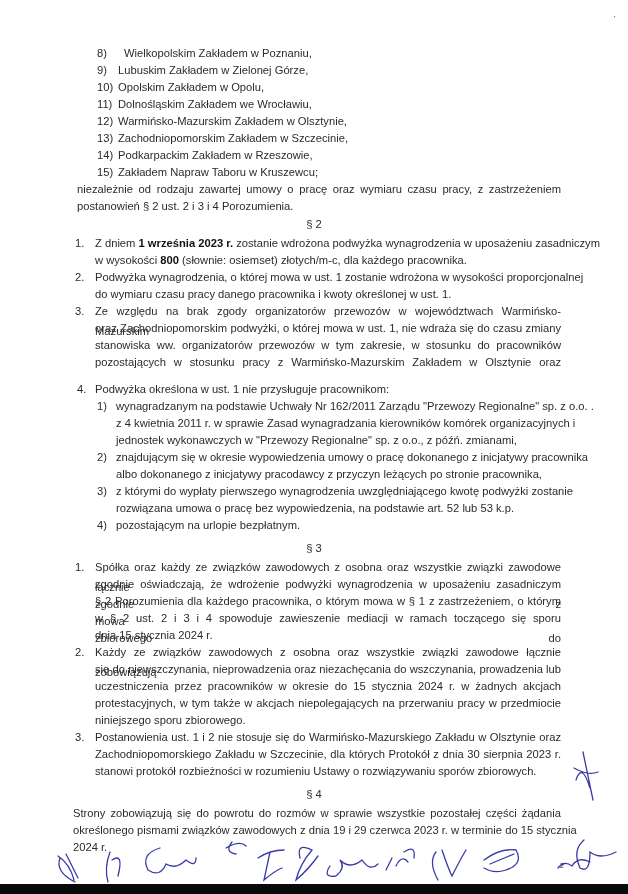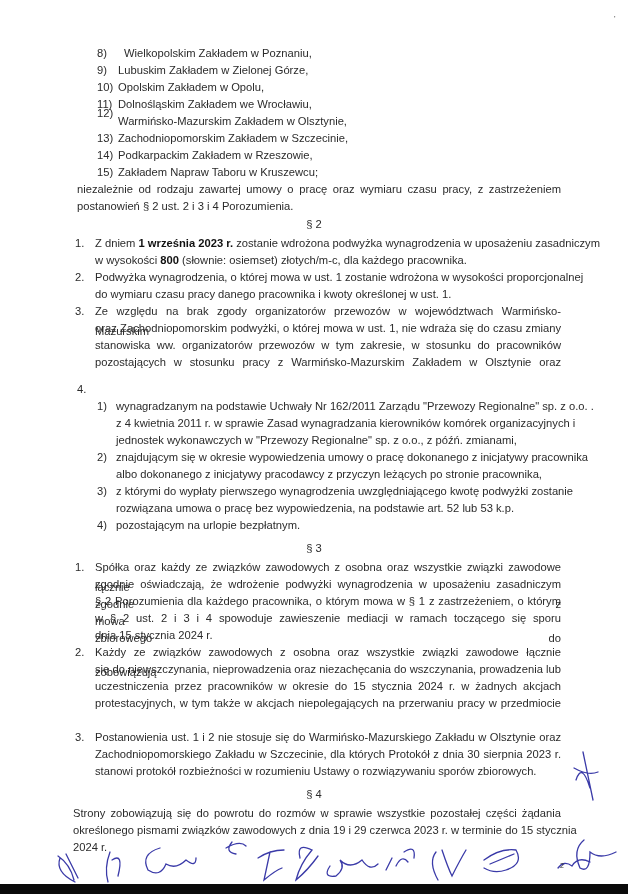--- a/index.html
+++ b/index.html
@@ -24,21 +24,21 @@
 
   <div>
     <span class="num" style="left:97px;top:44px">8)</span>
     <span class="txt" style="left:124px;top:44px">Wielkopolskim Zakładem w Poznaniu,</span>
     <span class="num" style="left:97px;top:61px">9)</span>
     <span class="txt" style="left:118px;top:61px">Lubuskim Zakładem w Zielonej Górze,</span>
     <span class="num" style="left:97px;top:78px">10)</span>
     <span class="txt" style="left:118px;top:78px">Opolskim Zakładem w Opolu,</span>
     <span class="num" style="left:97px;top:95px">11)</span>
     <span class="txt" style="left:118px;top:95px">Dolnośląskim Zakładem we Wrocławiu,</span>
-    <span class="num" style="left:97px;top:104px">12)</span>
+    <span class="num" style="left:97px;top:112px">12)</span>
     <span class="txt" style="left:118px;top:112px">Warmińsko-Mazurskim Zakładem w Olsztynie,</span>
     <span class="num" style="left:97px;top:129px">13)</span>
     <span class="txt" style="left:118px;top:129px">Zachodniopomorskim Zakładem w Szczecinie,</span>
     <span class="num" style="left:97px;top:146px">14)</span>
     <span class="txt" style="left:118px;top:146px">Podkarpackim Zakładem w Rzeszowie,</span>
     <span class="num" style="left:97px;top:163px">15)</span>
     <span class="txt" style="left:118px;top:163px">Zakładem Napraw Taboru w Kruszewcu;</span>
   </div>
 
   <div class="txt just" style="left:77px;top:180px;width:484px">niezależnie od rodzaju zawartej umowy o pracę oraz wymiaru czasu pracy, z zastrzeżeniem</div>
@@ -54,20 +54,21 @@
   <div class="txt" style="left:95px;top:268px">Podwyżka wynagrodzenia, o której mowa w ust. 1 zostanie wdrożona w wysokości proporcjonalnej</div>
   <div class="txt" style="left:95px;top:285px">do wymiaru czasu pracy danego pracownika i kwoty określonej w ust. 1.</div>
 
   <span class="num" style="left:75px;top:302px">3.</span>
   <div class="txt just" style="left:95px;top:302px;width:466px">Ze względu na brak zgody organizatorów przewozów w województwach Warmińsko-Mazurskim</div>
   <div class="txt just" style="left:95px;top:319px;width:466px">oraz Zachodniopomorskim podwyżki, o której mowa w ust. 1, nie wdraża się do czasu zmiany</div>
   <div class="txt just" style="left:95px;top:336px;width:466px">stanowiska ww. organizatorów przewozów w tym zakresie, w stosunku do pracowników</div>
   <div class="txt just" style="left:95px;top:353px;width:466px">pozostających w stosunku pracy z Warmińsko-Mazurskim Zakładem w Olsztynie oraz</div>
 
   <span class="num" style="left:77px;top:380px">4.</span>
+  <div class="txt" style="left:95px;top:380px">Podwyżka określona w ust. 1 nie przysługuje pracownikom:</div>
 
   <span class="num" style="left:97px;top:397px">1)</span>
   <div class="txt" style="left:116px;top:397px">wynagradzanym na podstawie Uchwały Nr 162/2011 Zarządu "Przewozy Regionalne"  sp. z o.o. .</div>
   <div class="txt" style="left:116px;top:414px">z 4 kwietnia 2011 r. w sprawie Zasad wynagradzania kierowników komórek organizacyjnych i</div>
   <div class="txt" style="left:116px;top:431px">jednostek wykonawczych w "Przewozy Regionalne" sp. z o.o., z późń. zmianami,</div>
 
   <span class="num" style="left:97px;top:448px">2)</span>
   <div class="txt" style="left:116px;top:448px">znajdującym się w okresie wypowiedzenia umowy o pracę dokonanego z inicjatywy pracownika</div>
   <div class="txt" style="left:116px;top:465px">albo dokonanego z inicjatywy pracodawcy z przyczyn leżących po stronie pracownika,</div>
 
@@ -85,20 +86,21 @@
   <div class="txt just" style="left:95px;top:575px;width:466px">zgodnie oświadczają, że wdrożenie podwyżki wynagrodzenia w uposażeniu zasadniczym zgodnie z</div>
   <div class="txt just" style="left:95px;top:592px;width:466px">§ 2 Porozumienia dla każdego pracownika, o którym mowa  w § 1 z zastrzeżeniem, o którym mowa</div>
   <div class="txt just" style="left:95px;top:609px;width:466px">w § 2 ust. 2 i 3 i 4 spowoduje zawieszenie mediacji w ramach toczącego się sporu zbiorowego do</div>
   <div class="txt" style="left:95px;top:626px">dnia 15 stycznia 2024 r.</div>
 
   <span class="num" style="left:75px;top:643px">2.</span>
   <div class="txt just" style="left:95px;top:643px;width:466px">Każdy ze związków zawodowych z osobna oraz wszystkie związki zawodowe łącznie zobowiązują</div>
   <div class="txt just" style="left:95px;top:660px;width:466px">się do niewszczynania, nieprowadzenia oraz niezachęcania do wszczynania, prowadzenia lub</div>
   <div class="txt just" style="left:95px;top:677px;width:466px">uczestniczenia przez pracowników w okresie do 15 stycznia 2024 r. w żadnych akcjach</div>
   <div class="txt just" style="left:95px;top:694px;width:466px">protestacyjnych, w tym także w akcjach niepolegających na przerwaniu pracy w przedmiocie</div>
+  <div class="txt" style="left:95px;top:711px">niniejszego sporu zbiorowego.</div>
 
   <span class="num" style="left:75px;top:728px">3.</span>
   <div class="txt just" style="left:95px;top:728px;width:466px">Postanowienia ust. 1 i 2 nie stosuje się do Warmińsko-Mazurskiego Zakładu w Olsztynie oraz</div>
   <div class="txt just" style="left:95px;top:745px;width:466px">Zachodniopomorskiego Zakładu w Szczecinie, dla których Protokół z dnia 30 sierpnia 2023 r.</div>
   <div class="txt" style="left:95px;top:762px">stanowi protokół rozbieżności w rozumieniu Ustawy o rozwiązywaniu sporów zbiorowych.</div>
 
   <div class="center" style="top:788px">§ 4</div>
   <div class="txt just" style="left:73px;top:804px;width:488px">Strony zobowiązują się do powrotu do rozmów w sprawie wszystkie pozostałej części żądania</div>
   <div class="txt" style="left:73px;top:821px">określonego  pismami związków zawodowych z dnia 19 i 29 czerwca 2023 r. w terminie do 15 stycznia</div>
   <div class="txt" style="left:73px;top:838px">2024 r.</div>

